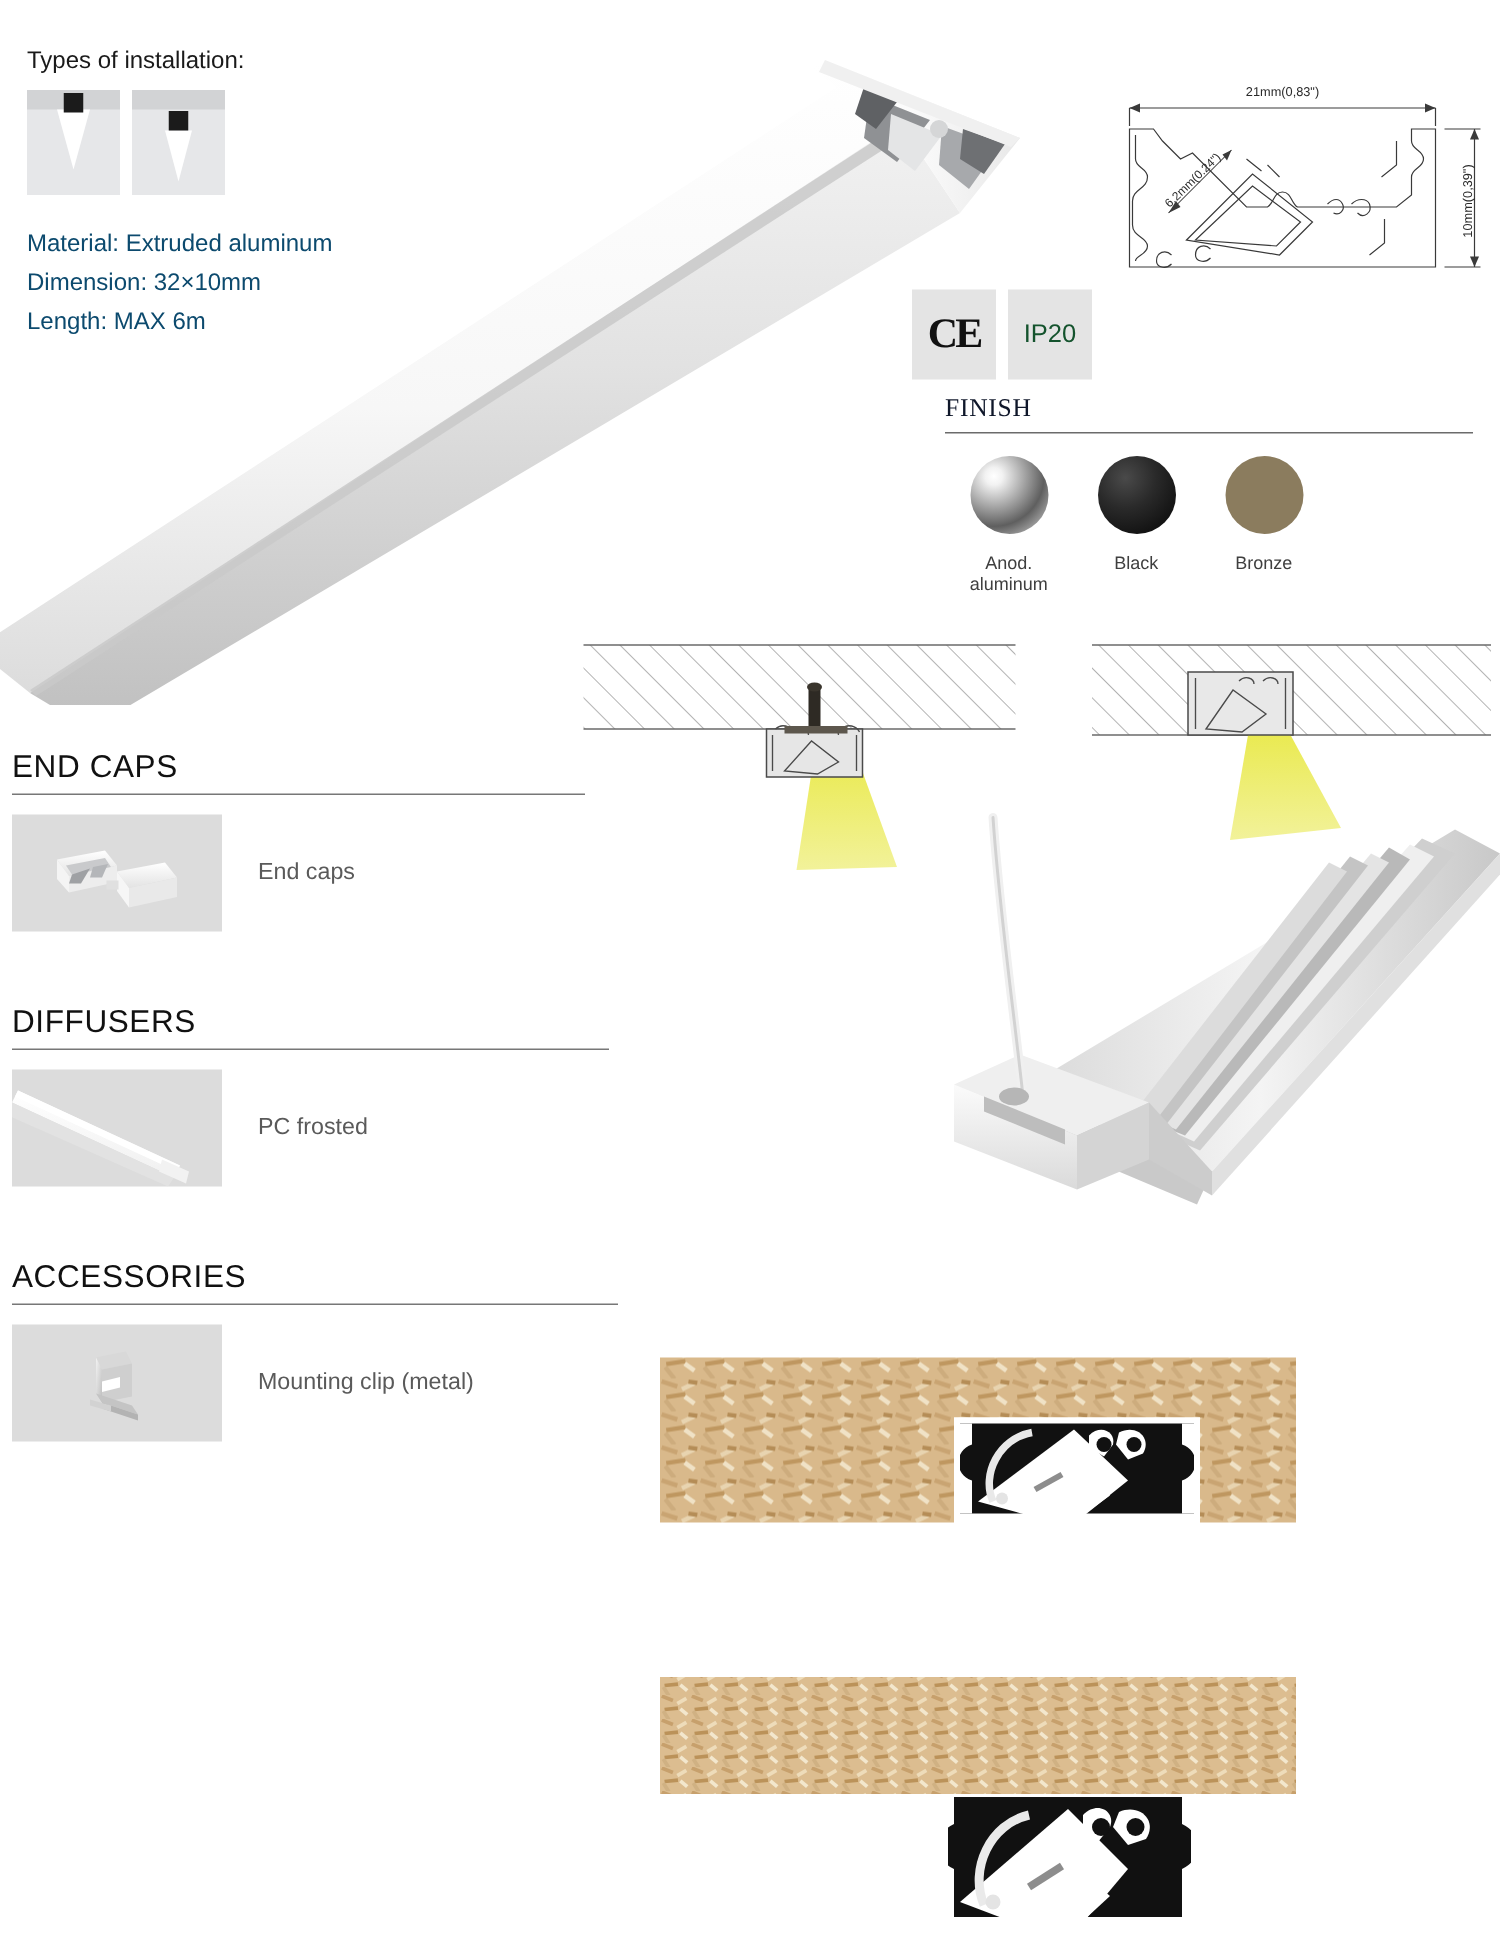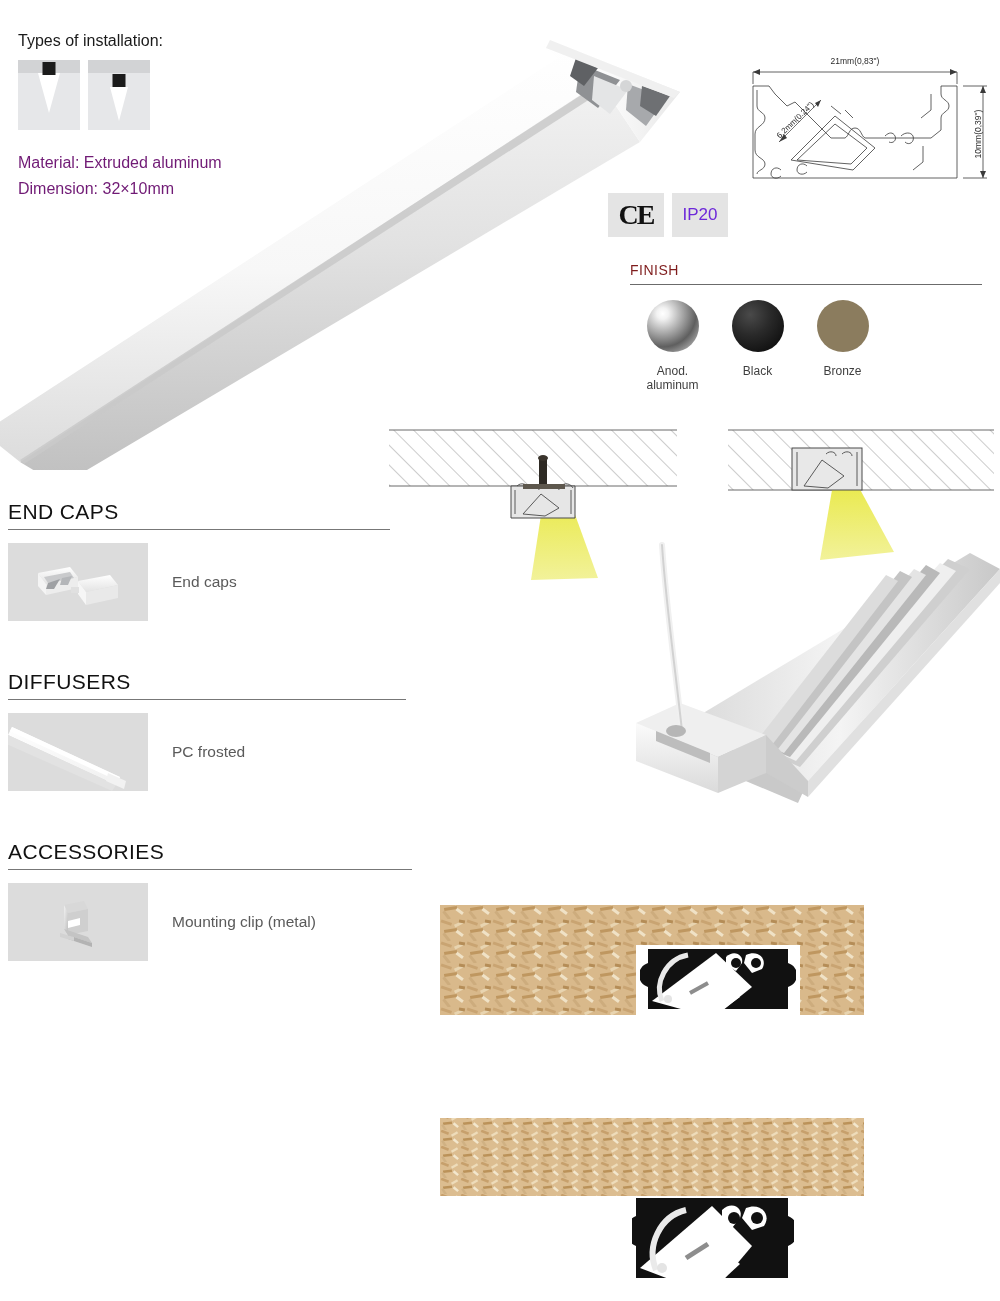--- a/index.html
+++ b/index.html
@@ -6,21 +6,21 @@
   html, body {
     width:1000px; height:1301px;
     background:#ffffff;
     font-family:"Liberation Sans", sans-serif;
     overflow:hidden;
   }
   .page { position:relative; width:1000px; height:1301px; }
 
   
   .spec-title { position:absolute; font-size:16px; color:#1a1a1a; }
-  .spec-line  { font-size:16px; color:#701a75; line-height:26px; }
+  .spec-line  { font-size:16px; color:#0c4a6e; line-height:26px; }
 
   
   .inst-wrap { position:absolute; left:18px; top:60px; display:flex; gap:8px; }
   .inst-thumb { position:relative; width:62px; height:70px; background:#e6e7e9; overflow:hidden; }
   .inst-band { position:absolute; left:0; top:0; width:100%; height:13px; background:#d2d3d5; }
   .inst-chip { position:absolute; width:13px; height:13px; background:#1b1b1b; left:50%; transform:translateX(-50%); }
   .inst-cone {
     position:absolute; left:50%; transform:translateX(-50%);
     width:0; height:0; border-left:11px solid transparent; border-right:11px solid transparent;
     border-top:40px solid #ffffff;
@@ -34,29 +34,29 @@
   .hero { position:absolute; left:-20px; top:30px; width:760px; height:440px; }
   .hero svg { width:100%; height:100%; display:block; }
 
   
   .techdraw { position:absolute; left:735px; top:50px; width:262px; height:150px; }
   .techdraw svg { width:100%; height:100%; display:block; }
 
   
   .badges { position:absolute; left:608px; top:193px; display:flex; gap:8px; }
   .badge {
-    width:56px; height:44px; background:#e4e4e4;
+    width:56px; height:60px; background:#e4e4e4;
     display:flex; align-items:center; justify-content:center;
   }
   .badge-ce { font-size:28px; font-weight:bold; color:#111; letter-spacing:-2px; font-family:"Liberation Serif", serif; }
-  .badge-ip { font-size:17px; color:#6d28d9; font-family:"Liberation Sans", sans-serif; }
+  .badge-ip { font-size:17px; color:#14532d; font-family:"Liberation Sans", sans-serif; }
 
   
   .finish-block { position:absolute; left:630px; top:262px; width:355px; }
-  .finish-head { font-size:14px; color:#7f1d1d; letter-spacing:0.5px; }
+  .finish-head { font-size:17px; color:#0f172a; letter-spacing:0.5px;font-family:Liberation Serif, serif; }
   .finish-rule { margin-top:6px; border-bottom:1px solid #6b6b6b; width:352px; }
   .swatch-row { display:flex; margin-top:15px; }
   .swatch-cell { width:85px; display:flex; flex-direction:column; align-items:center; }
   .swatch { width:52px; height:52px; border-radius:50%; }
   .sw-anod {
     background:
       radial-gradient(circle at 30% 26%, #ffffff 0%, #f2f2f2 11%, #bdbdbd 30%, #8d8d8d 47%, #5f5f5f 63%, #9a9a9a 80%, #6e6e6e 100%);
   }
   .sw-white {
     background: radial-gradient(circle at 36% 30%, #fdfdfd 0%, #ededed 45%, #d2d2d2 78%, #c6c6c6 100%);
@@ -104,20 +104,21 @@
     <div class="inst-thumb surface">
       <div class="inst-band"></div>
       <div class="inst-cone"></div>
       <div class="inst-chip"></div>
     </div>
   </div>
 
   <div style="position:absolute; left:18px; top:150px;">
     <div class="spec-line">Material: Extruded aluminum</div>
     <div class="spec-line">Dimension: 32×10mm</div>
+    <div class="spec-line">Length: MAX 6m</div>
   </div>
 
   <div class="hero">
     <svg viewBox="0 0 760 440" preserveAspectRatio="none">
       <defs>
         <linearGradient id="hgTop" x1="0" y1="0" x2="0" y2="1">
           <stop offset="0%" stop-color="#ffffff"></stop>
           <stop offset="55%" stop-color="#f7f7f7"></stop>
           <stop offset="100%" stop-color="#dcdcdc"></stop>
         </linearGradient>

